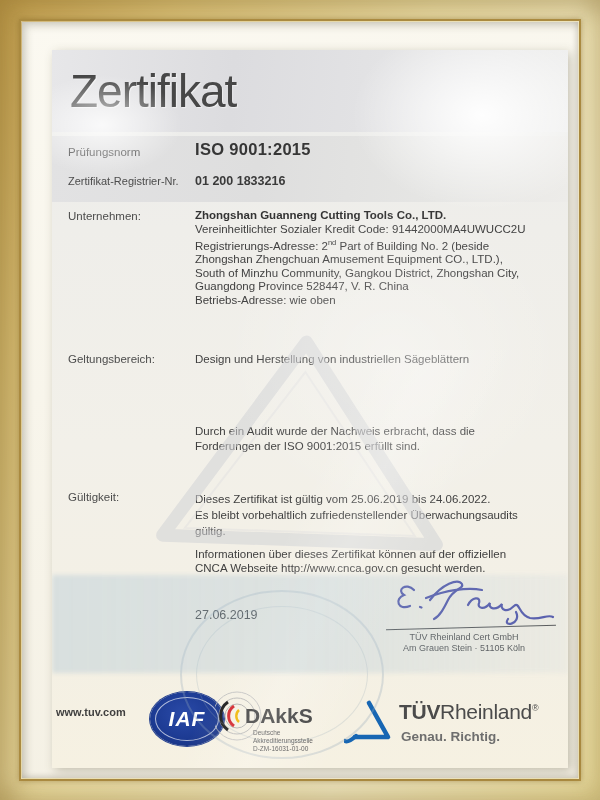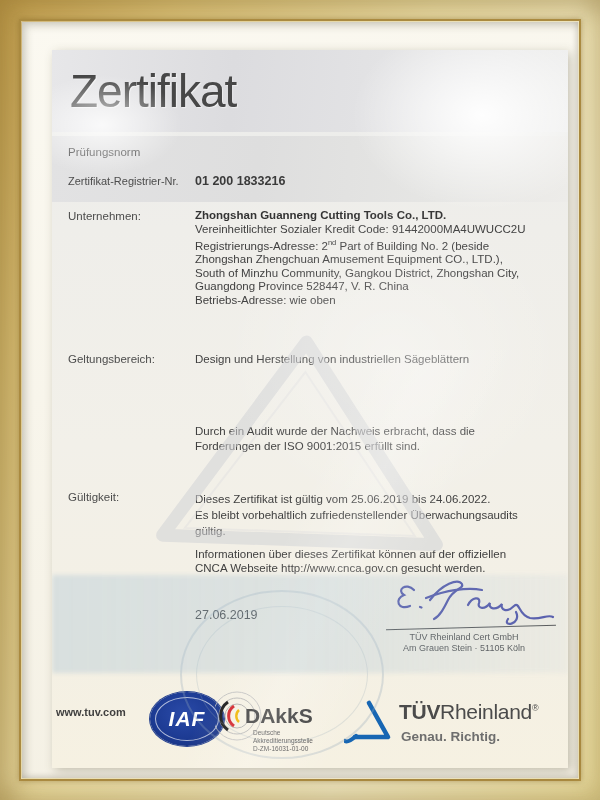--- a/index.html
+++ b/index.html
@@ -92,20 +92,21 @@
   <div class="frame-lip"></div>
   <div class="mat"></div>
 
   <div class="paper">
 
     <div class="band-title">
       <div class="title">Zertifikat</div>
     </div>
     <div class="band-standard">
       <div class="std-label">Prüfungsnorm</div>
+      <div class="std-value">ISO 9001:2015</div>
       <div class="reg-label">Zertifikat-Registrier-Nr.</div>
       <div class="reg-value">01 200 1833216</div>
     </div>
 
     <svg class="wm" width="310" height="225" viewBox="0 0 310 225">
       <path d="M155 14 L292 212 L18 212 Z" fill="none" stroke="#d2d3d6" stroke-width="13" stroke-linejoin="round"></path>
       <path d="M155 44 L270 204 L40 204 Z" fill="none" stroke="#d8d9dc" stroke-width="2" opacity=".6"></path>
     </svg>
     <div class="seal"></div>
 

